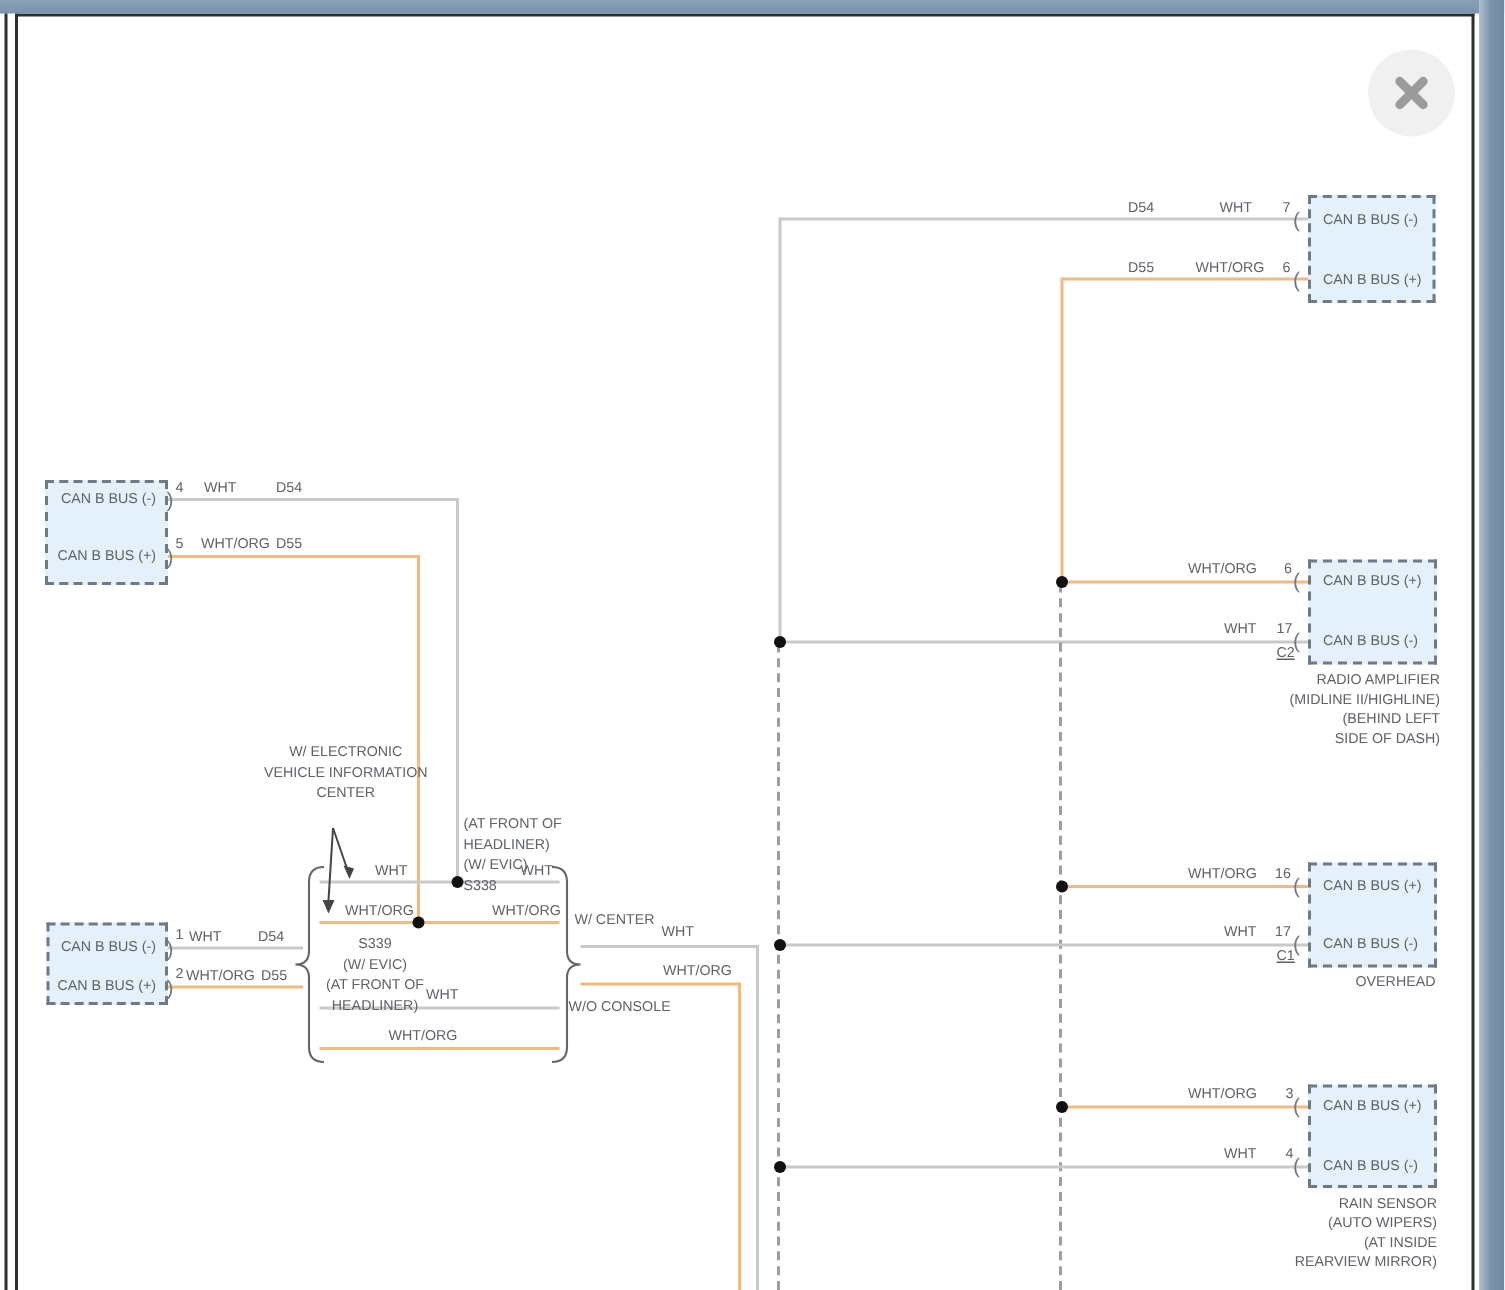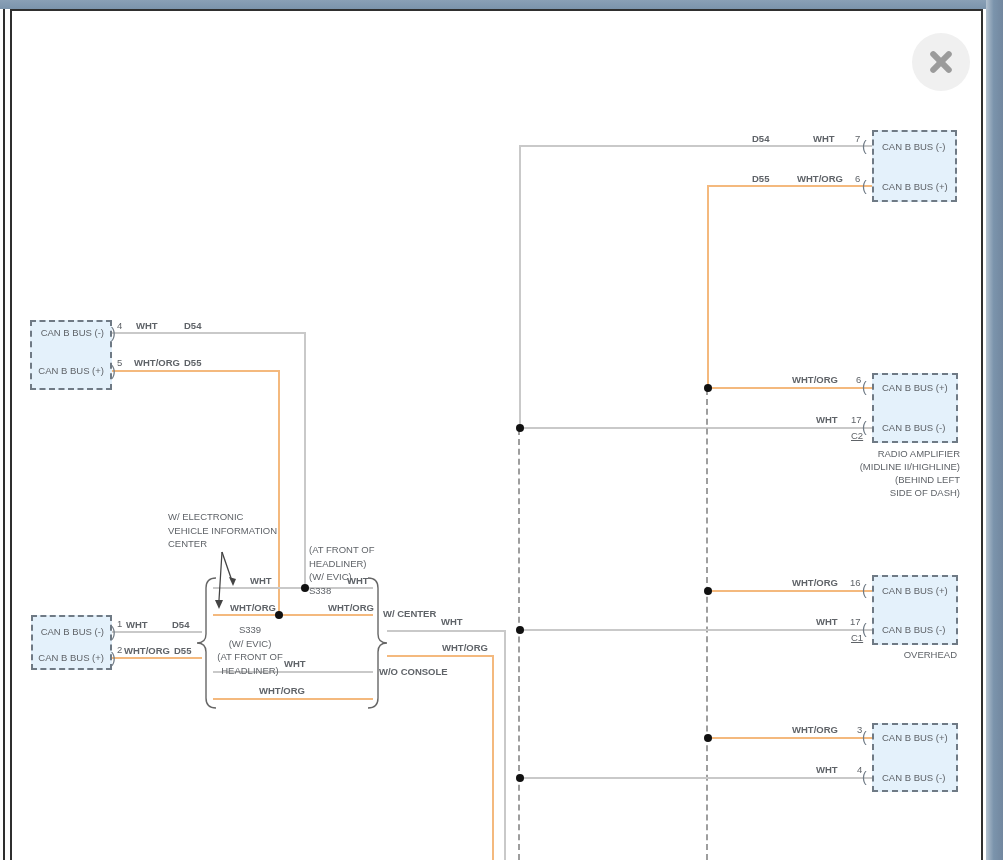--- a/index.html
+++ b/index.html
@@ -19,21 +19,21 @@
   .wv{width:2px;background:#c9c9c9;}
   .oh{height:2px;background:#f4b97e;}
   .ov{width:2px;background:#f4b97e;}
   .dashv{position:absolute;width:0;border-left:2px dashed #9e9e9e;}
   .dot{position:absolute;width:8px;height:8px;border-radius:50%;background:#111;}
   
   .module{position:absolute;background:#e4f1fb;border:2px dashed #6f7a85;box-sizing:border-box;}
   .pin-name{position:absolute;font-size:9.5px;white-space:nowrap;}
   .pr{text-align:right;}
   .cap{position:absolute;font-size:9.5px;line-height:13px;white-space:pre-line;}
-  .lbl{position:absolute;font-size:9.5px;line-height:10px;white-space:nowrap;font-weight:bold;}
+  .lbl{position:absolute;font-size:9.5px;line-height:10px;white-space:nowrap;}
   .pnum{position:absolute;font-size:9.5px;}
   .conn{text-decoration:underline;}
   .bracket{position:absolute;font-size:14px;color:#6f7a85;line-height:14px;}
   .note{position:absolute;font-size:9.5px;line-height:13.5px;white-space:pre-line;}
   svg.overlay{position:absolute;left:0;top:0;}
 </style>
 </head>
 <body>
 
 <div id="screen">
@@ -161,22 +161,26 @@
 
   <div class="module" style="left:872px;top:723px;width:86px;height:69px"></div>
   <div class="pin-name" style="left:882px;top:732px">CAN B BUS (+)</div>
   <div class="pin-name" style="left:882px;top:772px">CAN B BUS (-)</div>
   <span class="bracket" style="left:862px;top:730px">(</span>
   <span class="bracket" style="left:862px;top:770px">(</span>
   <span class="pnum" style="left:857px;top:724px">3</span>
   <span class="pnum" style="left:857px;top:764px">4</span>
   <span class="lbl" style="left:792px;top:725px">WHT/ORG</span>
   <span class="lbl" style="left:816px;top:765px">WHT</span>
-
-  <div class="note" style="left:168px;top:510px;width:125px;text-align:left">W/ ELECTRONIC
+  <div class="cap" style="left:810px;top:796px;width:148px;text-align:right">RAIN SENSOR
+(AUTO WIPERS)
+(AT INSIDE
+REARVIEW MIRROR)</div>
+
+  <div class="note" style="left:168px;top:495px;width:125px;text-align:center">W/ ELECTRONIC
 VEHICLE INFORMATION
 CENTER</div>
   <div class="note" style="left:309px;top:543px">(AT FRONT OF
 HEADLINER)
 (W/ EVIC)
 S338</div>
   <div class="note" style="left:210px;top:623px;width:80px;text-align:center">S339
 (W/ EVIC)
 (AT FRONT OF
 HEADLINER)</div>

